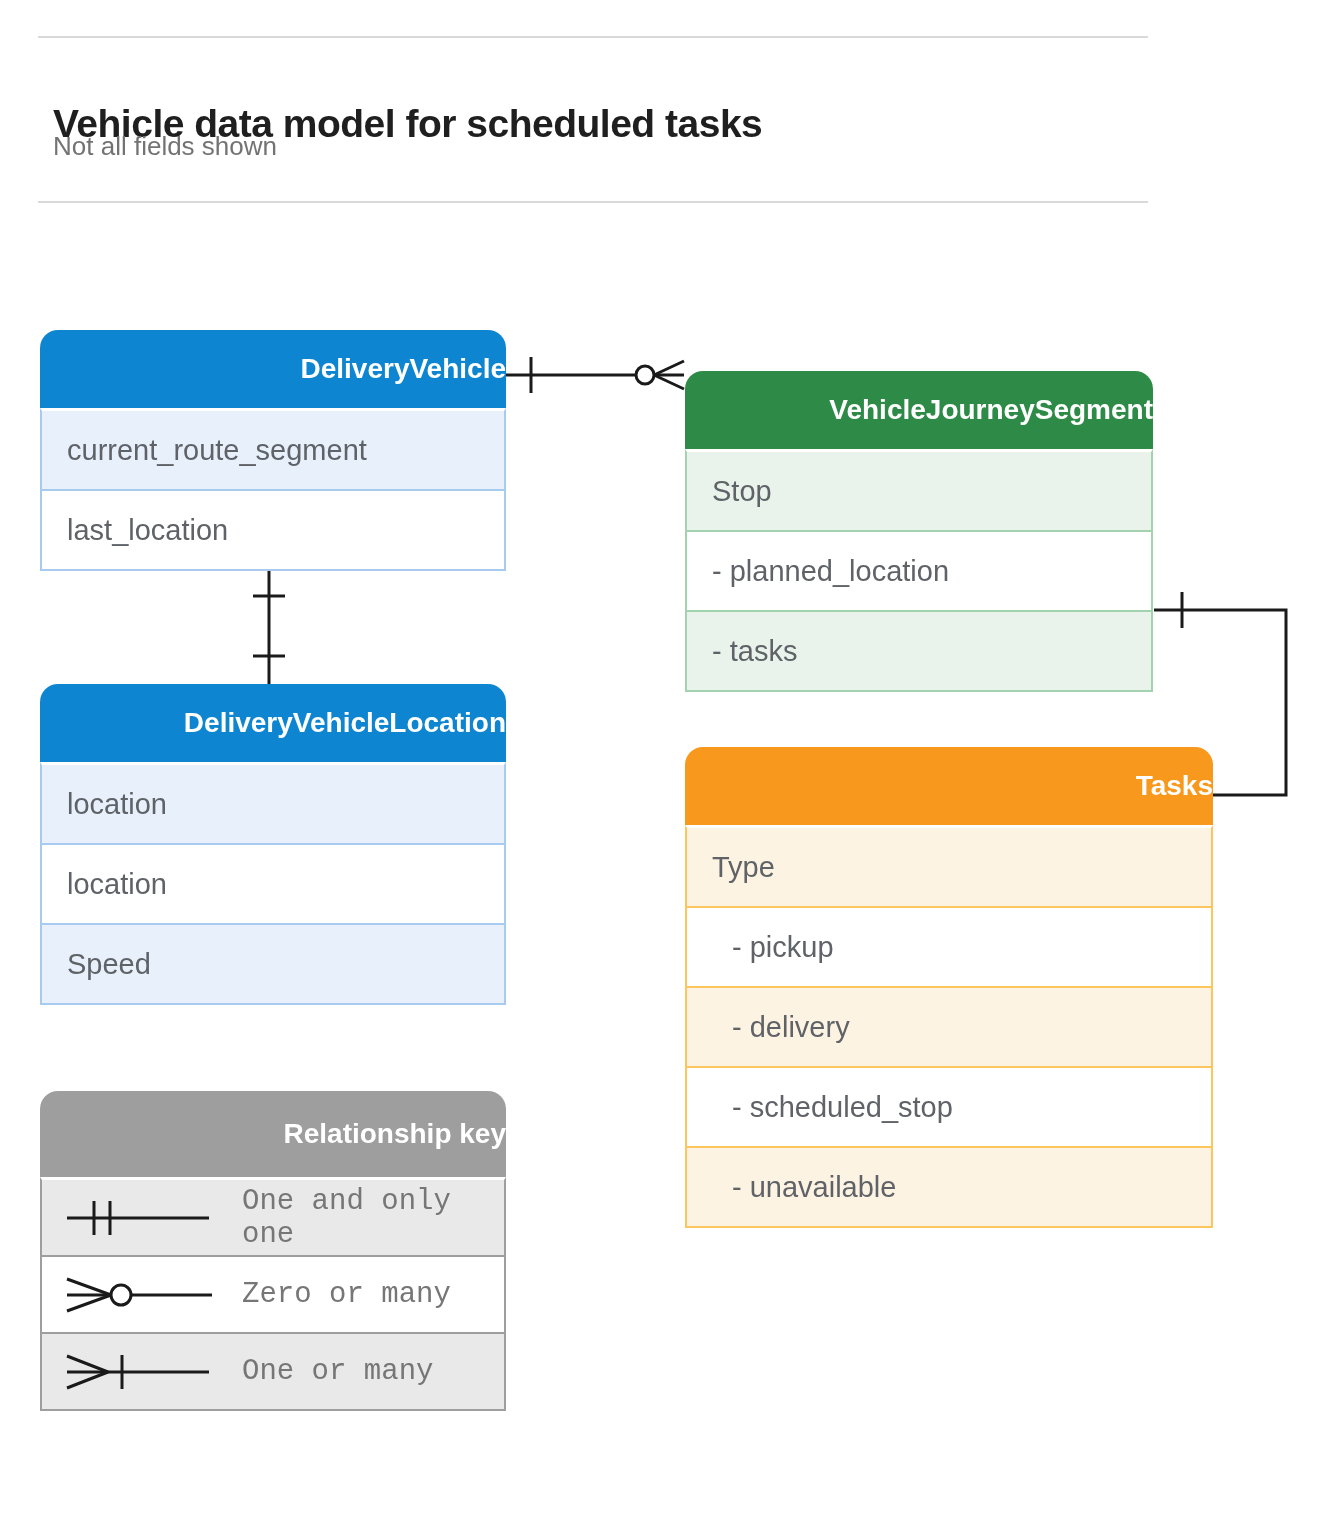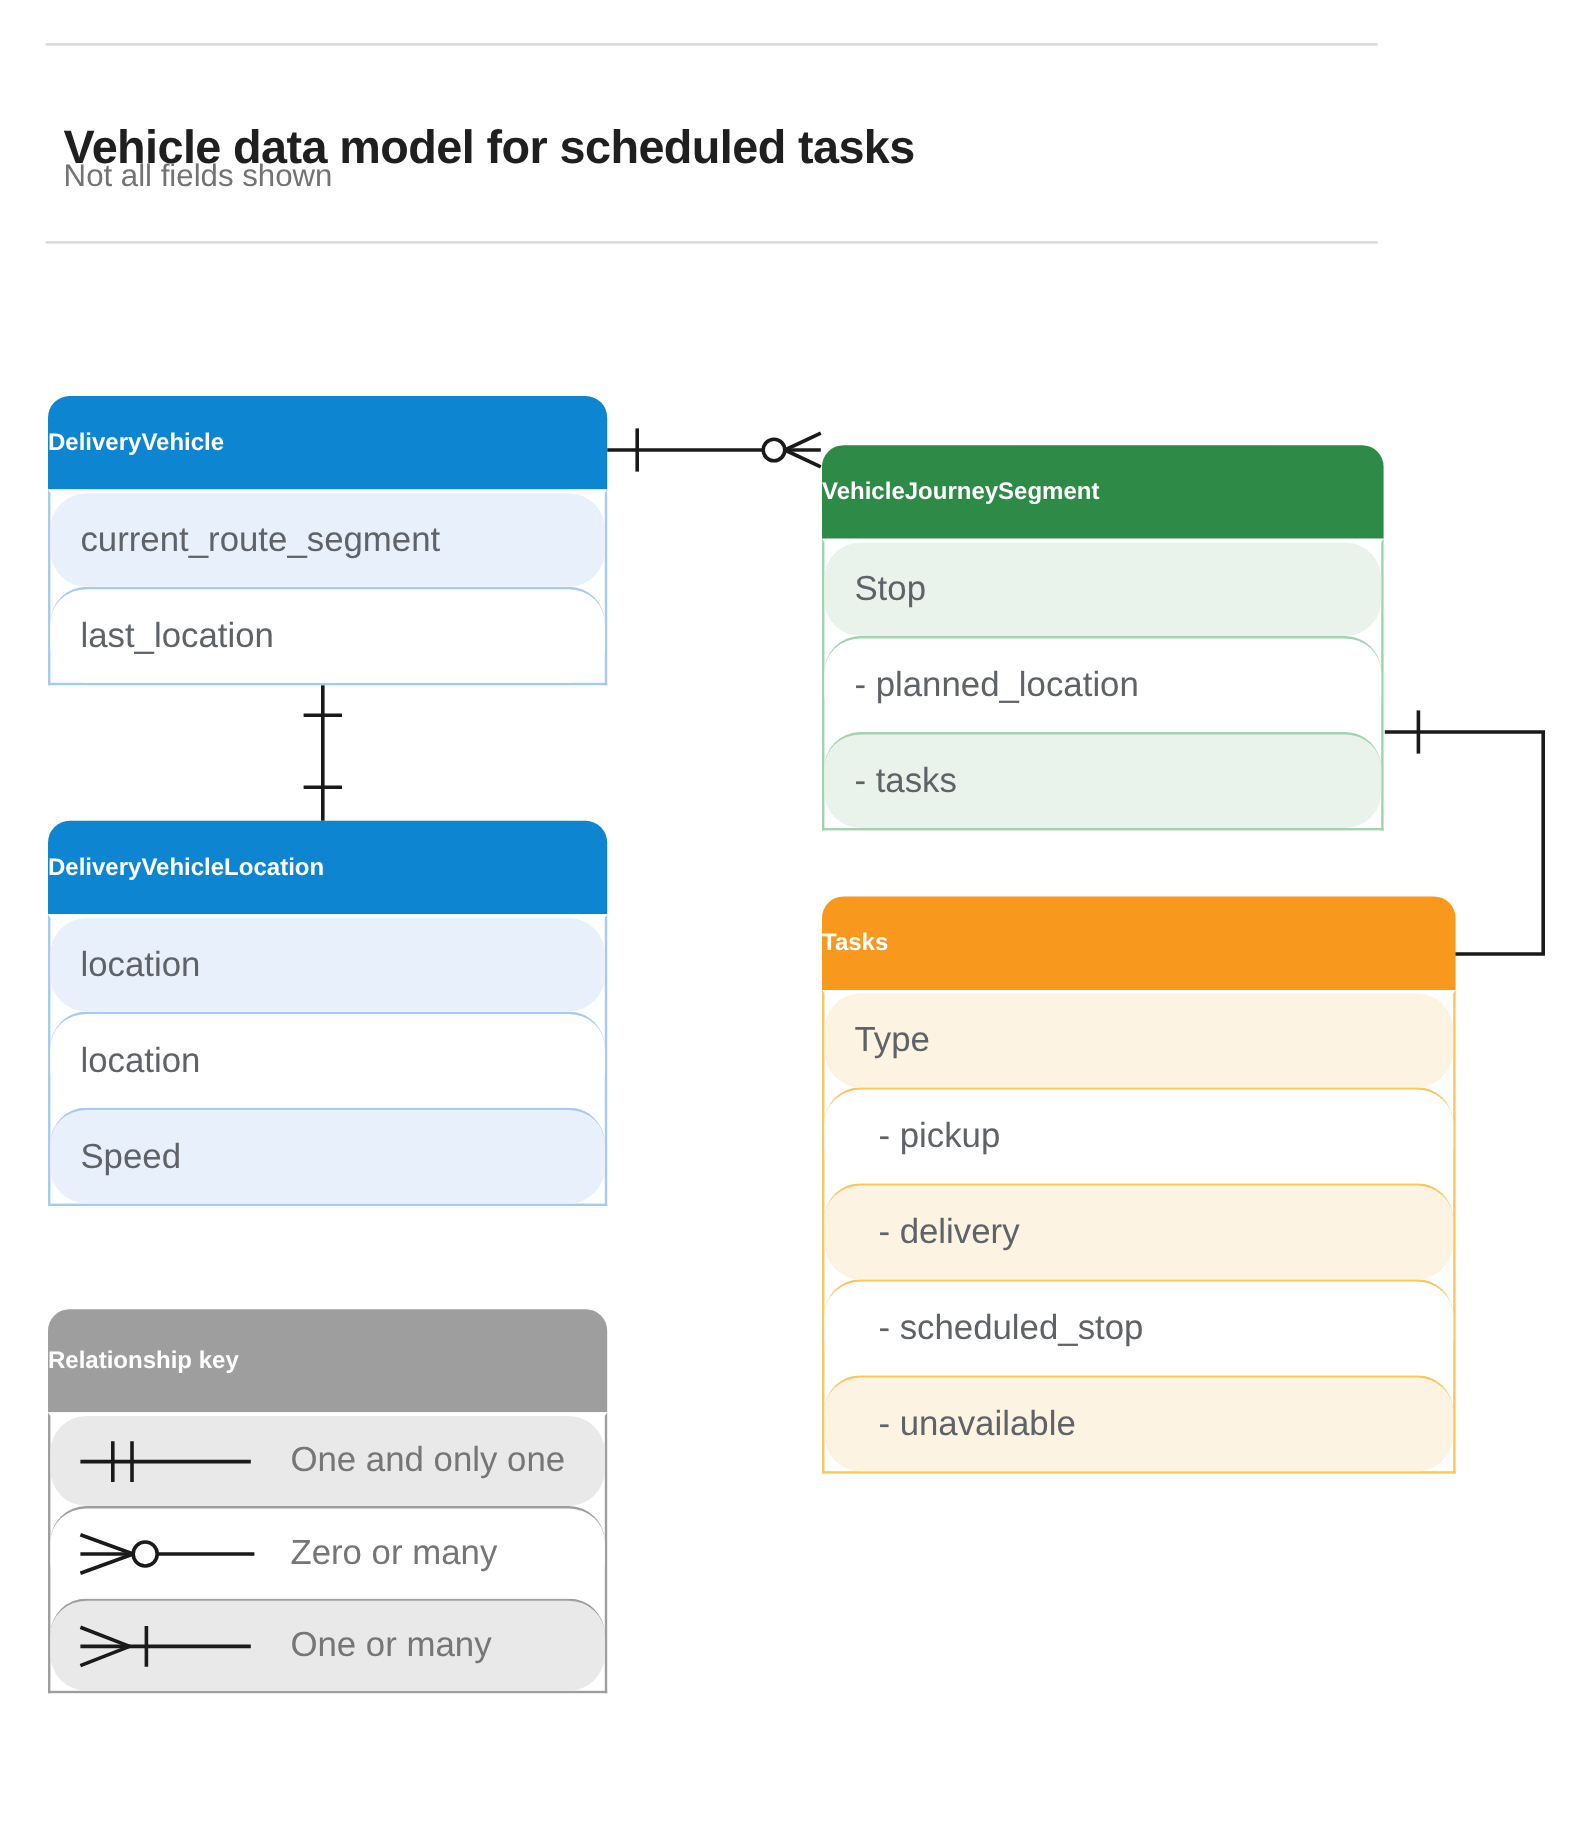--- a/index.html
+++ b/index.html
@@ -15,50 +15,50 @@
     color:#1f1f1f;letter-spacing:-0.5px;
   }
   .page-subtitle{
     position:absolute;left:53px;top:131px;font-size:26px;color:#737373;
   }
 
   
   .entity{position:absolute;}
   .entity .ehead{
     height:78px;border-radius:18px 18px 0 0;background:var(--head);
-    display:flex;align-items:center;justify-content:flex-start;
-    color:#ffffff;font-size:20px;font-weight:700;
+    display:flex;align-items:center;justify-content:flex-end;
+    color:#ffffff;font-size:28px;font-weight:700;
   }
   .entity .rows{
     border:2px solid var(--bord);border-top:3px solid #ffffff;background:#ffffff;
   }
   .entity .row{
     height:78px;display:flex;align-items:center;
-    padding-left:25px;font-size:29px;color:#5f6368;background:#ffffff;border-radius:30px;
+    padding-left:25px;font-size:29px;color:#5f6368;background:#ffffff;
   }
   .entity .row:nth-child(odd){background:var(--light);}
   .entity .row + .row{border-top:2px solid var(--bord);}
   .entity .row.indent{padding-left:45px;}
 
   .theme-blue  {--head:#0d85d0;--light:#e8f1fb;--bord:#a6cbee;}
   .theme-green {--head:#2e8b47;--light:#e9f3ec;--bord:#a3d2ae;}
   .theme-orange{--head:#f8981d;--light:#fdf3e2;--bord:#fcc55d;}
   .theme-gray  {--head:#9e9e9e;--light:#e9e9e9;--bord:#9e9e9e;}
 
   #entity-delivery-vehicle          {left:40px;top:330px;width:466px;}
   #entity-vehicle-journey-segment   {left:685px;top:330px;width:468px;margin-top:41px;}
   #entity-delivery-vehicle-location {left:40px;top:684px;width:466px;}
   #entity-tasks                     {left:685px;top:747px;width:528px;}
 
   
   #legend{left:40px;top:1091px;width:466px;}
   #legend .ehead{height:86px;}
   #legend .row{height:75px;padding-left:22px;}
   #legend .symbol{flex:0 0 150px;margin-right:28px;}
-  #legend .klabel{font-size:29px;color:#767676;}
+  #legend .klabel{font-size:29px;color:#767676;font-family:Liberation Mono, monospace;}
 
   
   #connectors{position:absolute;left:0;top:0;pointer-events:none;}
   .cline{stroke:#1a1a1a;stroke-width:3;fill:none;}
   .ccircle{stroke:#1a1a1a;stroke-width:3;fill:#ffffff;}
 </style>
 </head>
 <body>
 
 <div class="page">

